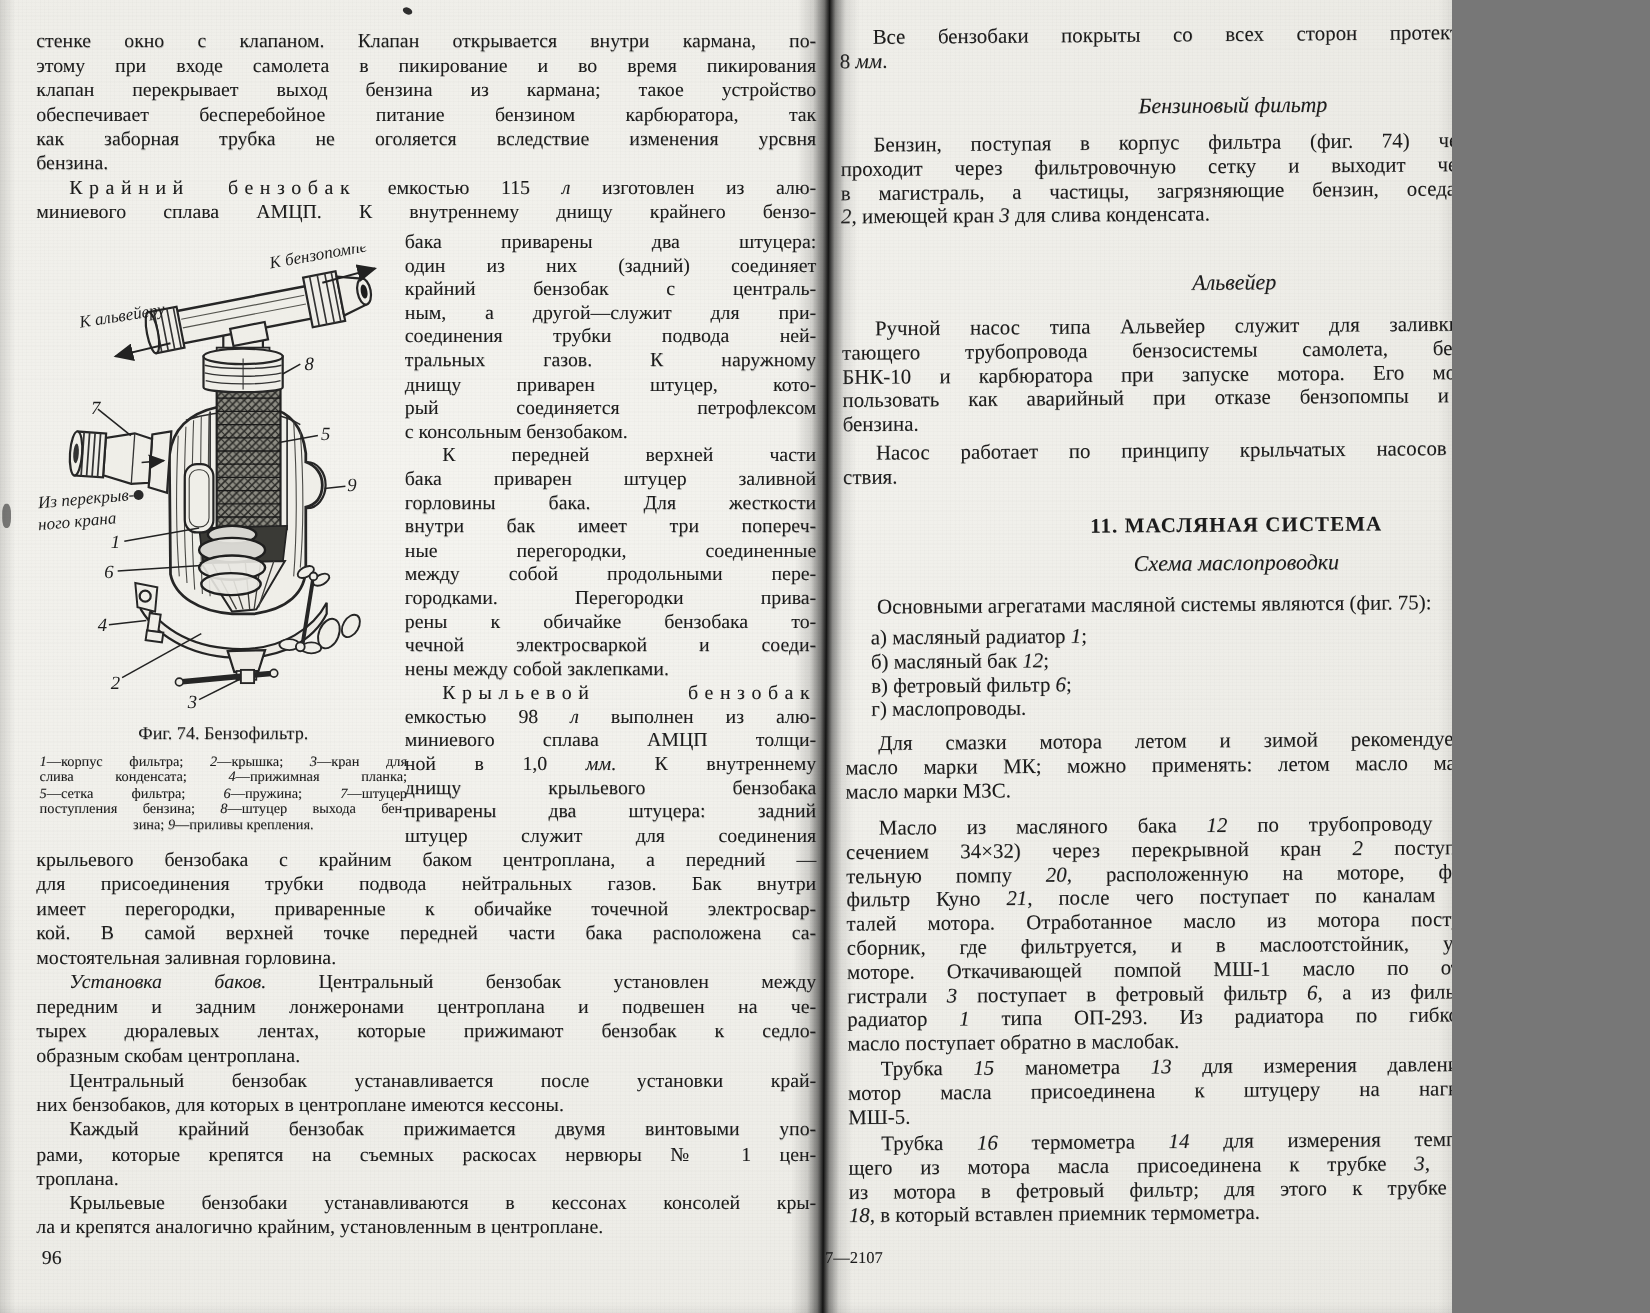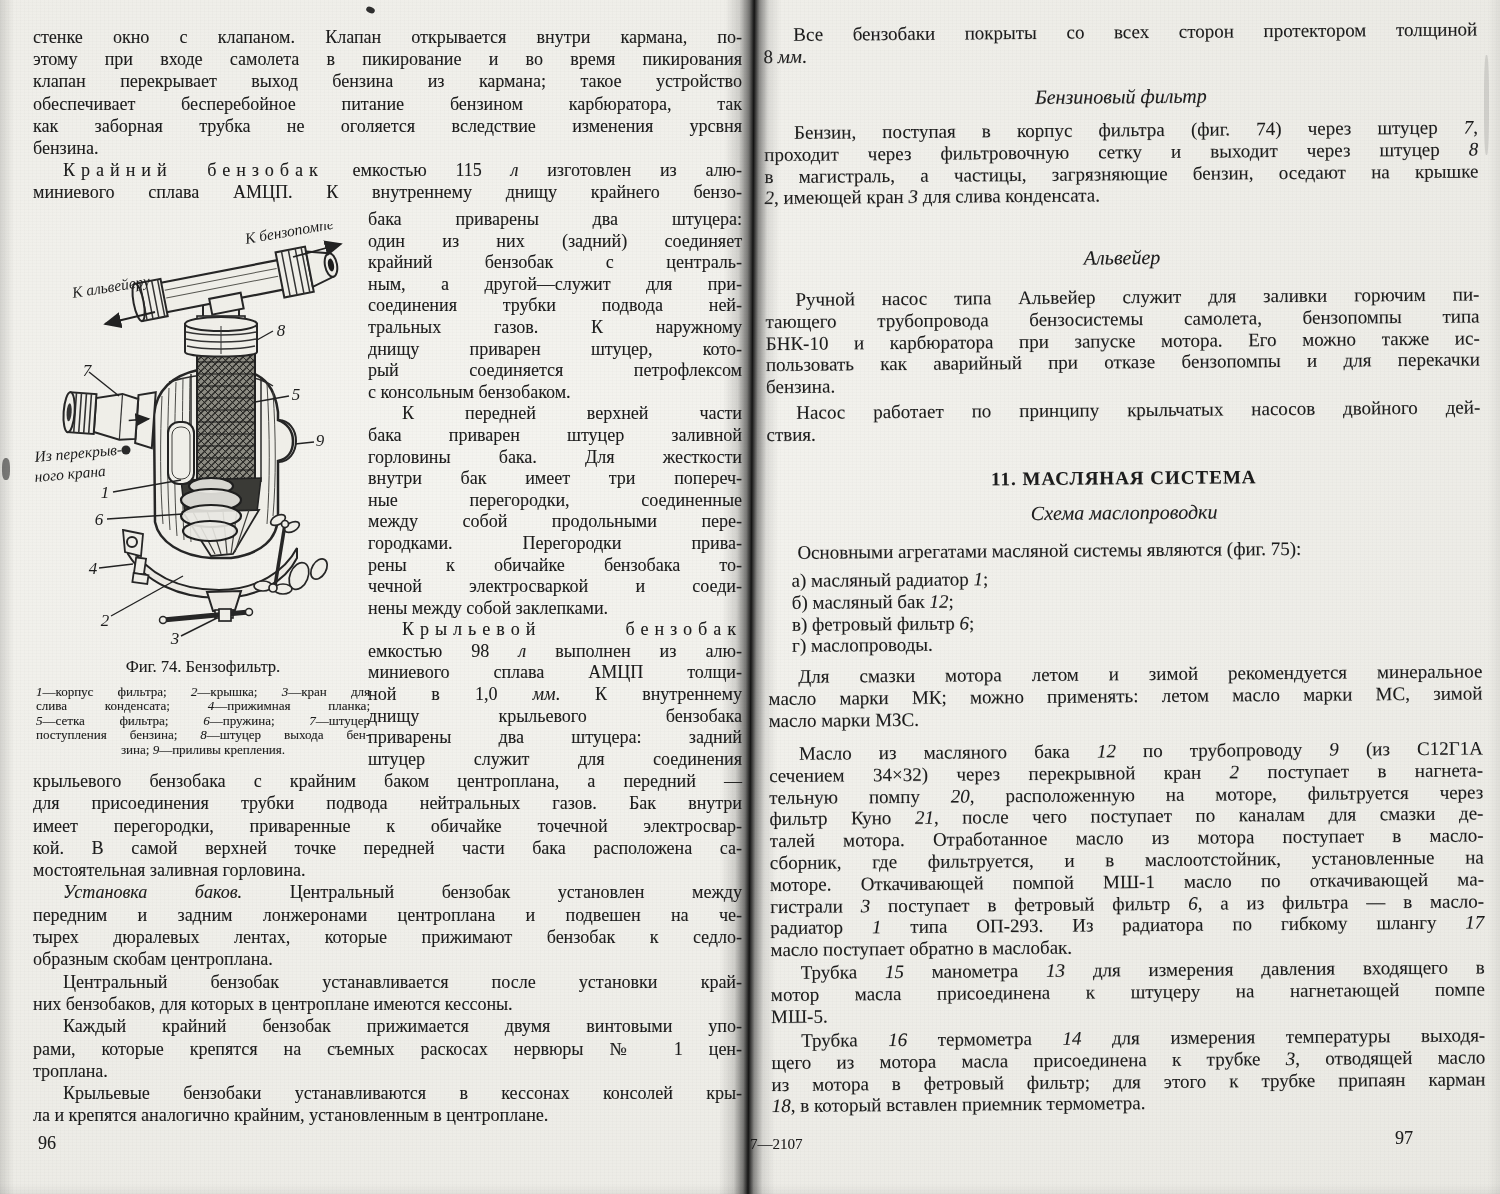--- a/index.html
+++ b/index.html
@@ -1,17 +1,17 @@
 <!DOCTYPE html>
 <html><head>
 <meta charset="utf-8">
 <style>
   html,body{margin:0;padding:0;background:#777;}
   #page{
-    position:relative;width:1500px;height:1194px;overflow:hidden;
+    position:relative;width:1320px;height:1194px;overflow:hidden;
     background:#f1f0ea;
     background-image:
       repeating-linear-gradient(0deg, rgba(0,0,0,.012) 0 1px, transparent 1px 3px),
       repeating-linear-gradient(90deg, rgba(0,0,0,.01) 0 1px, transparent 1px 4px),
       radial-gradient(ellipse at 30% 40%, rgba(255,255,255,.25), rgba(0,0,0,.03));
     font-family:"Liberation Serif","DejaVu Serif",serif;
     color:#1c1c1c;
   }
   #page::before{
     content:"";position:absolute;inset:0;pointer-events:none;z-index:6;

